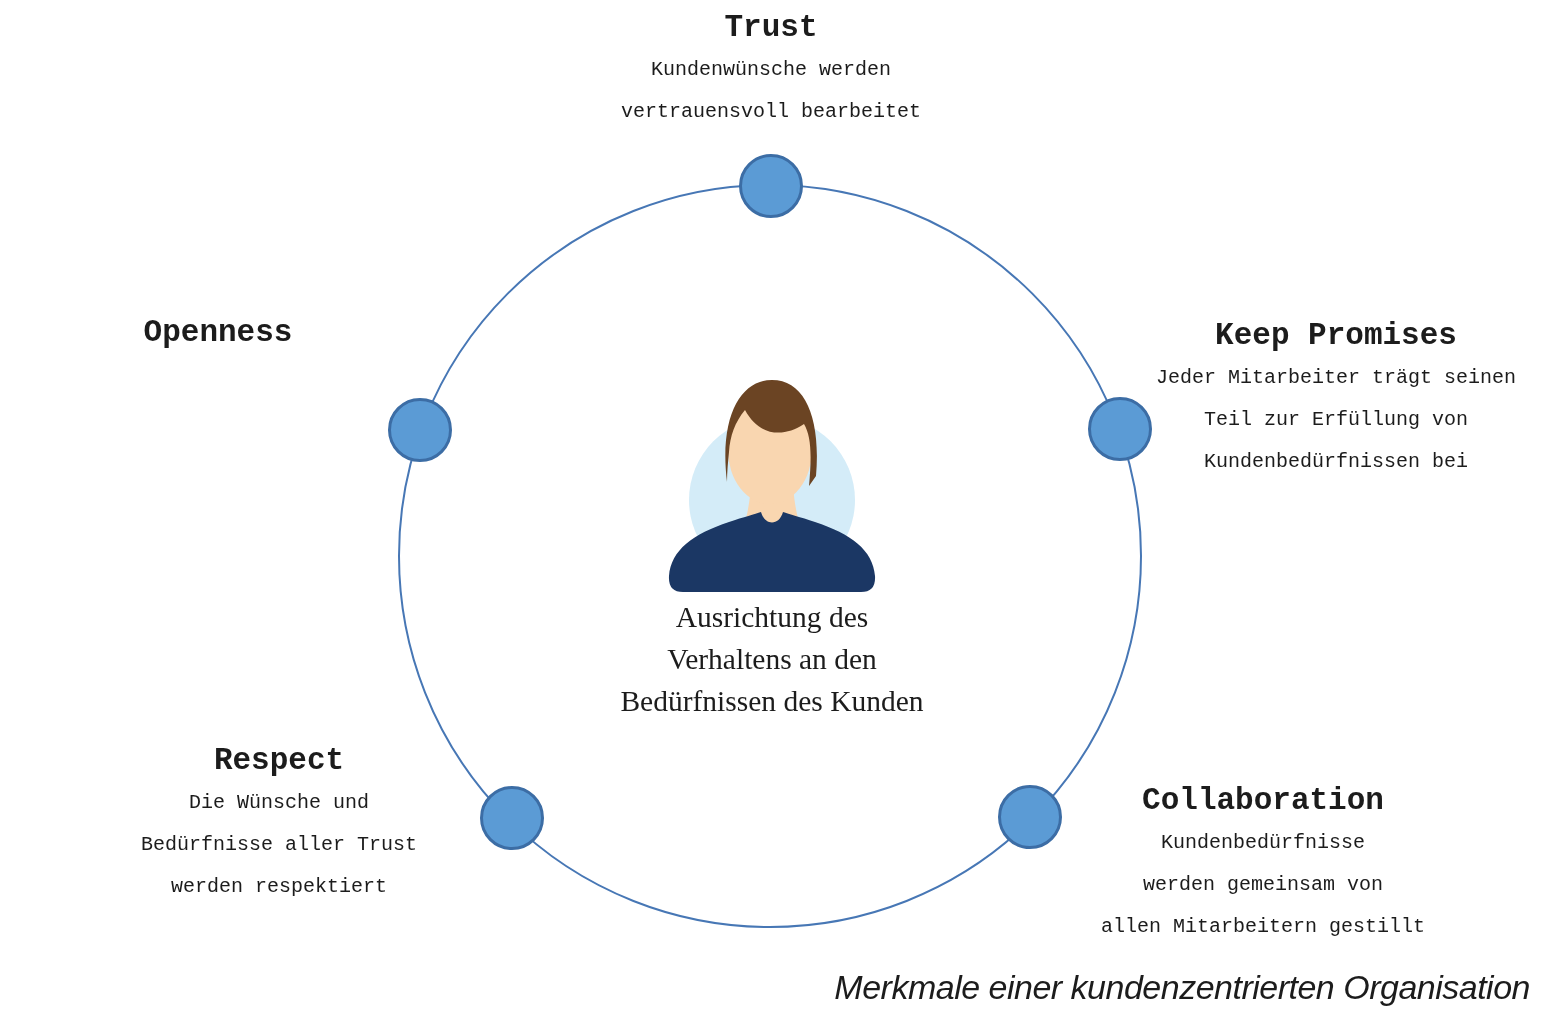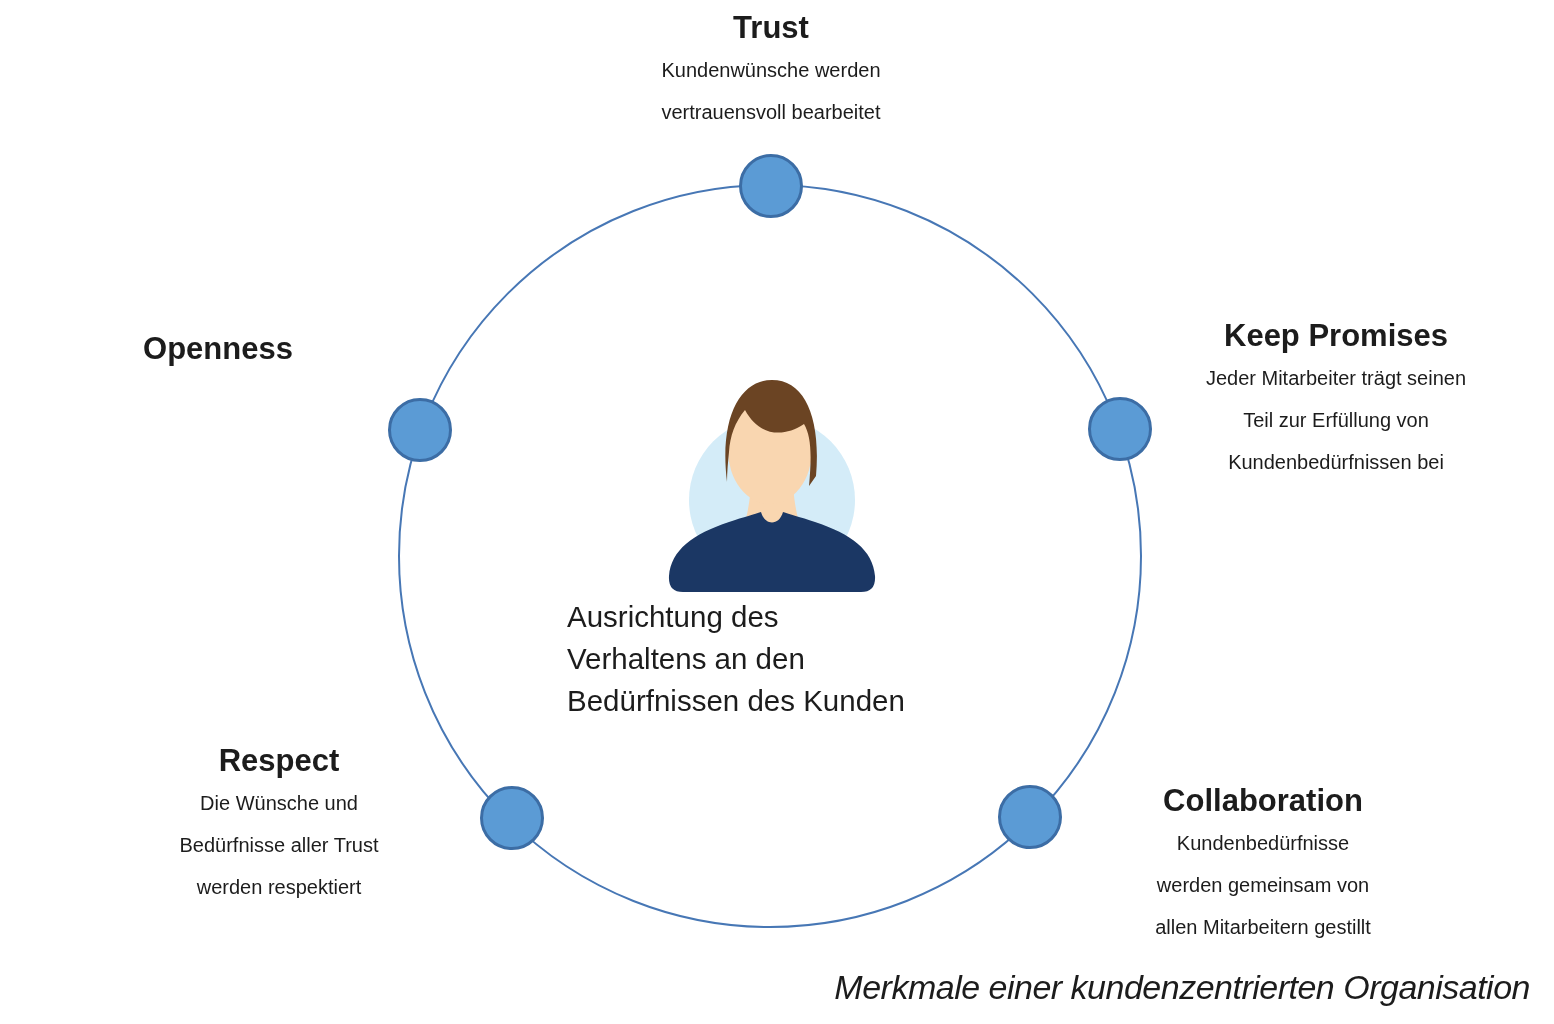--- a/index.html
+++ b/index.html
@@ -17,37 +17,37 @@
   .node{
     position:absolute;width:64px;height:64px;border-radius:50%;box-sizing:border-box;
     background:var(--node-fill,#5b9bd5);border:3px solid var(--node-border,#3c6da5);
   }
   .node-trust{left:739px;top:154px;}
   .node-openness{left:388px;top:398px;}
   .node-keep-promises{left:1088px;top:397px;}
   .node-respect{left:480px;top:786px;}
   .node-collaboration{left:998px;top:785px;}
   
-  .label{position:absolute;text-align:center;}
+  .label{position:absolute;text-align:center;font-family:Liberation Mono, monospace;}
   .label-title{font-weight:700;font-size:31px;line-height:42px;}
   .label-desc{font-size:20px;line-height:42px;white-space:pre-line;}
   .label-trust{left:521px;top:7px;width:500px;}
-  .label-openness{left:18px;top:312px;width:400px;margin-top:16px;}
+  .label-openness{left:18px;top:312px;width:400px;}
   .label-keep-promises{left:1103px;top:315px;width:466px;}
   .label-respect{left:79px;top:740px;width:400px;}
   .label-collaboration{left:1046px;top:740px;width:434px;margin-top:40px;}
   
   .avatar{position:absolute;left:659px;top:374px;width:226px;height:218px;}
   .avatar .bg{fill:var(--avatar-bg,#d4ecf8);}
   .avatar .skin{fill:var(--avatar-skin,#f9d6b0);}
   .avatar .hair{fill:var(--avatar-hair,#6b4423);}
   .avatar .shirt{fill:var(--avatar-shirt,#1b3764);}
   .center-caption{
-    position:absolute;left:567px;top:596px;width:410px;
-    font-size:29.5px;line-height:42px;white-space:pre-line;
+    position:absolute;left:567px;top:596px;width:410px;text-align:center;
+    font-size:29.5px;line-height:42px;white-space:pre-line;font-family:Liberation Serif, serif;
   }
   
   .footer-caption{
     position:absolute;right:24px;top:963px;width:900px;text-align:right;
     font-size:34px;line-height:48px;font-style:italic;letter-spacing:-0.5px;
   }
 </style>
 </head>
 <body>
 

